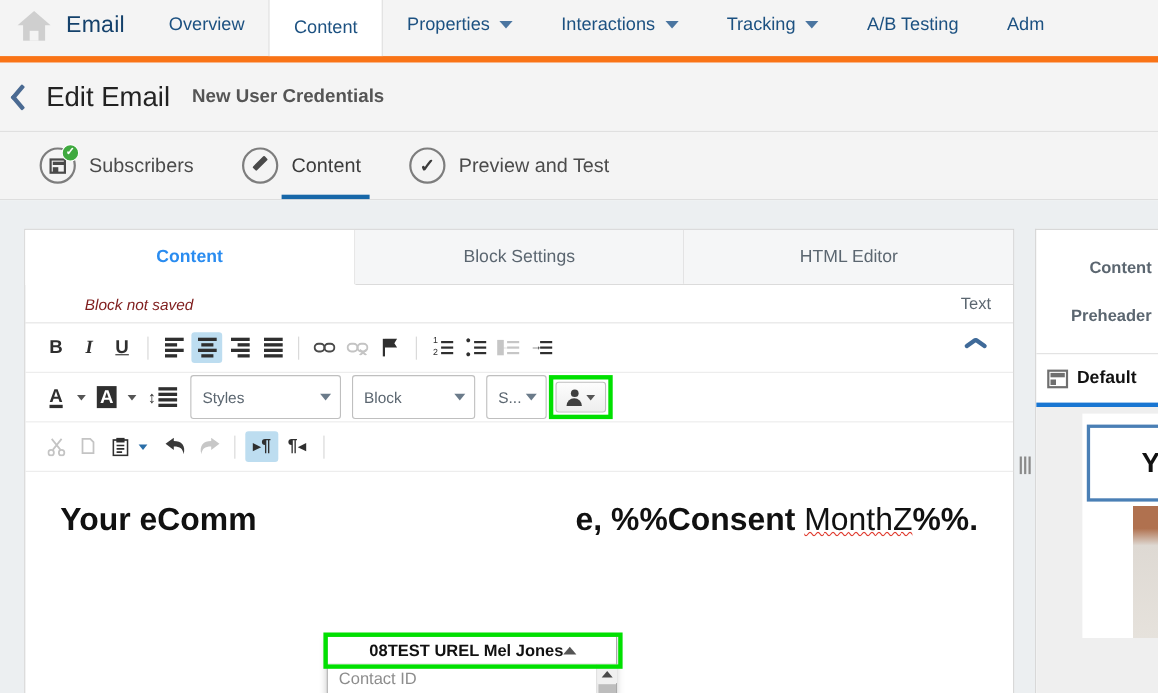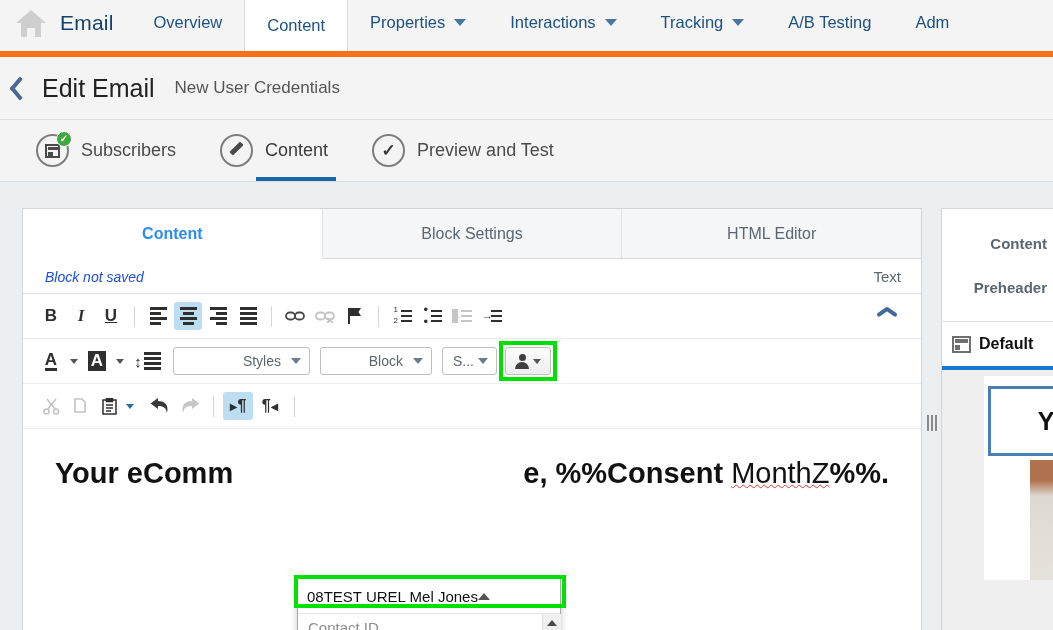--- a/index.html
+++ b/index.html
@@ -78,21 +78,21 @@
     width: 22px; height: 28px; position: relative; cursor: pointer;
     flex: 0 0 auto;
   }
   .back-chevron::before, .back-chevron::after {
     content: ""; position: absolute; left: 9px; width: 4px; height: 16px;
     background: #4a6a92; border-radius: 1px;
   }
   .back-chevron::before { top: 0px; transform: rotate(40deg); transform-origin: bottom center; }
   .back-chevron::after  { top: 13px; transform: rotate(-40deg); transform-origin: top center; }
   .pagehead-title { font-size: 25px; color: #222; font-weight: 400; }
-  .pagehead-sub { font-size: 17px; color: #555; font-weight: 400; }
+  .pagehead-sub { font-size: 17px; color: #555; font-weight: 700; }
 
   
   .wizard {
     position: absolute; left: 0; top: 120px; width: 1053px; height: 62px;
     background: #f4f4f4;
     border-bottom: 1px solid #dcdcdc;
     display: flex; align-items: flex-end; padding-left: 36px;
   }
   .step {
     display: flex; align-items: center; gap: 12px;
@@ -169,21 +169,21 @@
   .etab.active {
     background: #ffffff; color: #2a8cf0; font-weight: bold;
     border-bottom: 1px solid #ffffff; margin-bottom: -1px;
   }
   .etab:last-child { border-right: none; }
 
   .status-row {
     display: flex; align-items: center; justify-content: space-between;
     padding: 9px 20px 8px 22px; border-bottom: 1px solid #e3e3e3;
   }
-  .status-left { font-size: 14px; font-style: italic; color: #1d4ed8; }
+  .status-left { font-size: 14px; font-style: italic; color: #7f1d1d; margin-left: 32px; }
   .status-right { font-size: 15px; color: #5b6670; }
 
   
   .tbrow {
     display: flex; align-items: center; gap: 2px;
     height: 45px; padding: 0 14px 0 14px;
     border-bottom: 1px solid #ececec; position: relative;
   }
   .tbtn {
     width: 28px; height: 28px; display: flex; align-items: center; justify-content: center;
@@ -208,22 +208,22 @@
   .al-r span:nth-child(1), .al-r span:nth-child(3) { width: 17px; }
   .al-j span { width: 17px; }
 
   .listicon { display: flex; align-items: center; gap: 3px; }
   .listicon .mk { font-size: 9px; color: #2f2f2f; width: 6px; text-align: right; line-height: 1.25; }
   .listicon .ls { display: flex; flex-direction: column; gap: 2.5px; }
   .listicon .ls span { width: 11px; height: 2.5px; background: #2f2f2f; display: block; }
   .dimico .mk, .dimico .ls span { color: #c6c6c6; background: #c6c6c6; }
 
   .selbox {
-    height: 28px; border: 1px solid #bfbfbf; border-radius: 3px; background: #fff;
-    display: flex; align-items: center; justify-content: flex-end;
+    height: 40px; border: 1px solid #bfbfbf; border-radius: 3px; background: #fff;
+    display: flex; align-items: center; justify-content: space-between;
     padding: 0 8px 0 10px; font-size: 14px; color: #5b6670; cursor: pointer;
     flex: 0 0 auto;
   }
   .selbox .cd {
     width: 0; height: 0; margin-left: 10px;
     border-left: 5px solid transparent; border-right: 5px solid transparent;
     border-top: 6px solid #6b7b8a;
   }
   .collapse-chevron {
     position: absolute; right: 22px; top: 12px;
@@ -273,23 +273,23 @@
   }
 
   
   .dsdrop {
     position: absolute; left: 297px; top: 396px; width: 264px; z-index: 60;
     background: #fff; border: 1px solid #a9a9a9;
     box-shadow: 0 3px 7px rgba(0,0,0,.22);
     font-size: 15px;
   }
   .ds-header {
-    display: flex; align-items: center; justify-content: flex-start;
-    height: 35px; padding: 0 7px 0 9px;
-    font-weight: normal; color: #111; background: #fff;
+    display: flex; align-items: center; justify-content: center;
+    height: 25px; padding: 0 7px 0 9px;
+    font-weight: bold; color: #111; background: #fff;
     border-bottom: 1px solid #e6e6e6; cursor: pointer;
   }
   .ds-header .up {
     width: 0; height: 0;
     border-left: 6px solid transparent; border-right: 6px solid transparent;
     border-bottom: 7px solid #555;
   }
   .ds-body { position: relative; height: 148px; display: flex; }
   .ds-list { flex: 1; overflow: hidden; padding-top: 1px; }
   .ds-item {

